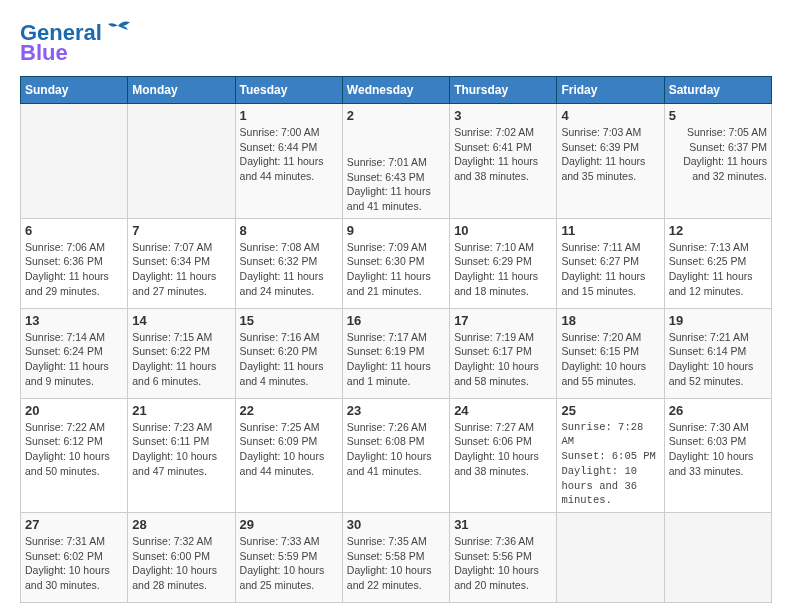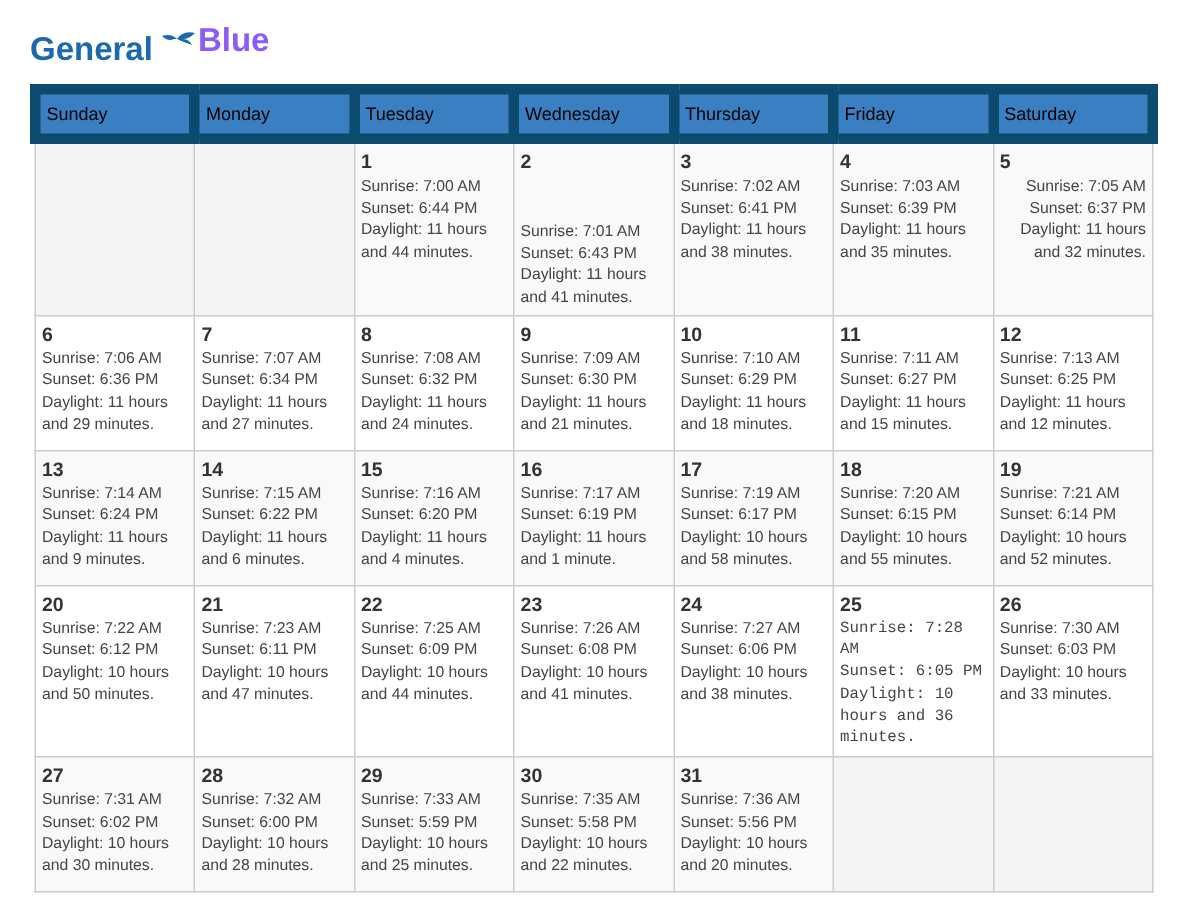--- a/index.html
+++ b/index.html
@@ -11,21 +11,21 @@
       padding: 20px;
     }
     .header-area {
       display: flex;
       justify-content: space-between;
       align-items: flex-start;
       margin-bottom: 10px;
     }
     .logo {
       display: flex;
-      flex-direction: row;
+      flex-direction: column;
       align-items: flex-start;
     }
     .title-area {
       text-align: right;
     }
     .month-title {
       font-size: 36px;
       font-weight: bold;
       color: #333;
     }
@@ -33,26 +33,26 @@
       font-size: 16px;
       color: #555;
     }
     .calendar {
       width: 100%;
       border-collapse: collapse;
       font-size: 11px;
     }
     .calendar th {
       background: #3a7fc1;
-      color: #000000;
+      color: #ffffff;
       padding: 6px 4px;
       text-align: left;
       font-size: 12px;
-      font-weight: normal;
-      border: 7px solid #0c4a6e;
+      font-weight: bold;
+      border: 1px solid #0c4a6e;
     }
     .calendar td {
       border: 1px solid #ccc;
       vertical-align: top;
       padding: 4px;
       height: 90px;
       width: 107px;
       background: #fff;
     }
     .calendar tr:nth-child(odd) td {

